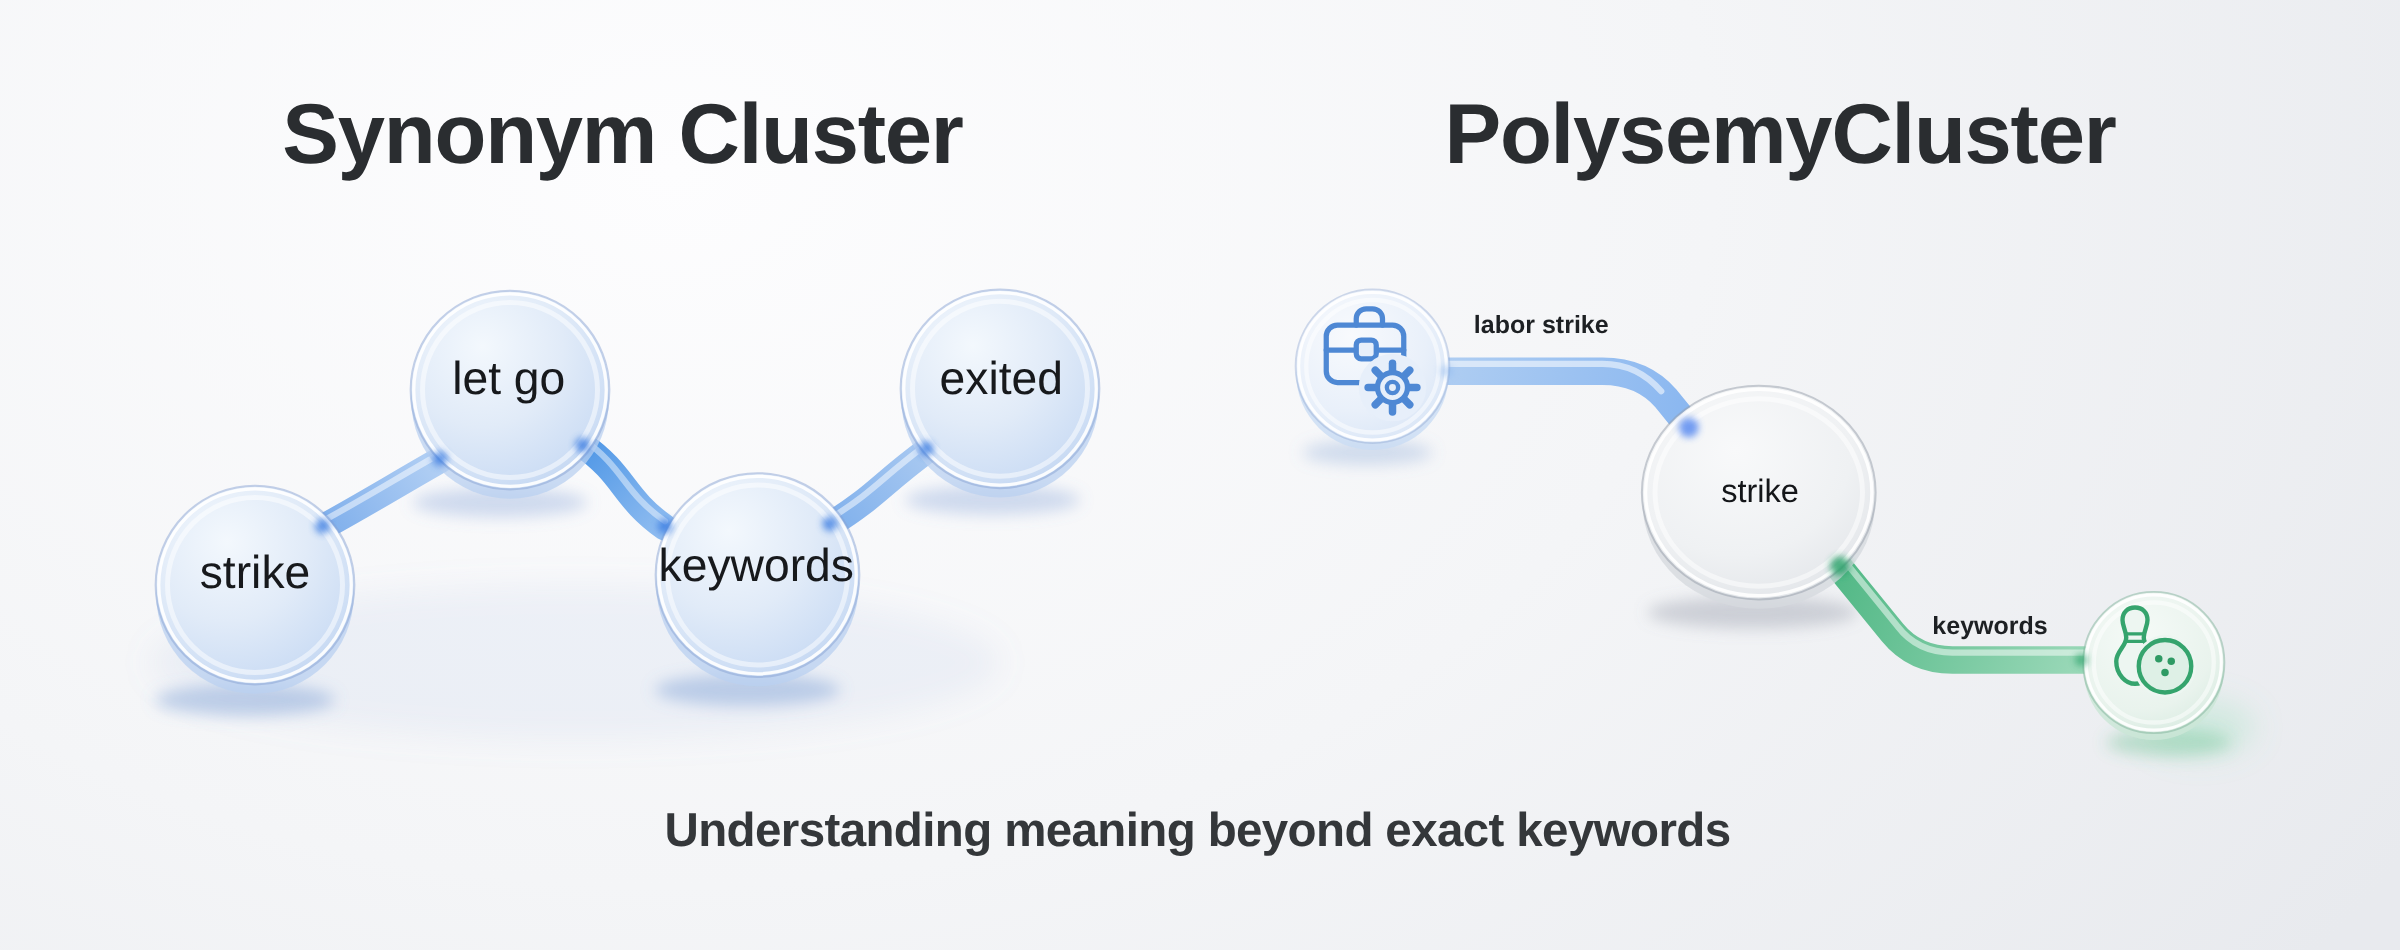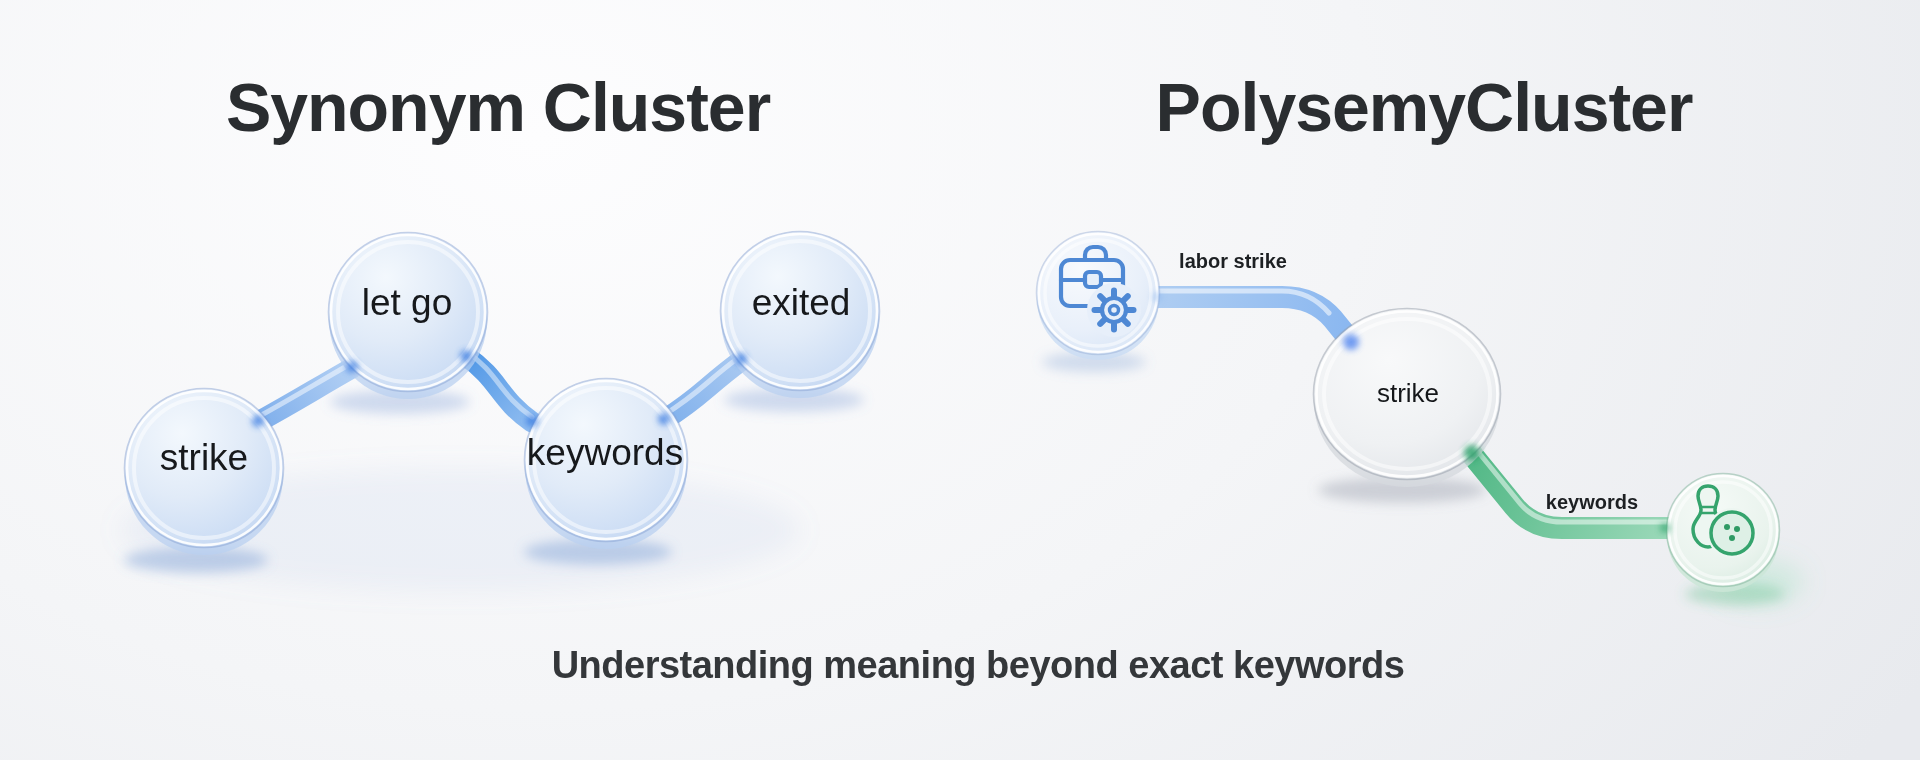--- a/index.html
+++ b/index.html
@@ -7,21 +7,21 @@
     position:relative;width:1920px;height:760px;overflow:hidden;
     background:radial-gradient(ellipse 1600px 1100px at 28% 18%, #fdfdfe 0%, #f4f5f7 52%, #e8eaee 100%);
     font-family:"Liberation Sans", sans-serif;
   }
   #scene{position:absolute;left:0;top:0;}
   .txt{position:absolute;transform:translate(-50%,-50%);white-space:nowrap;pointer-events:none;}
   .title{font-size:68px;font-weight:700;letter-spacing:-1px;color:#2a2d30;}
   .node-label{font-size:37px;font-weight:400;color:#17191c;}
   .strike-label{font-size:26px;font-weight:400;color:#141619;}
   .sense-label{font-size:20px;font-weight:700;color:#1d2023;}
-  .caption{font-size:38px;font-weight:700;letter-spacing:-0.5px;color:#34373a;margin-left:20px;}
+  .caption{font-size:38px;font-weight:700;letter-spacing:-0.5px;color:#34373a;}
 </style>
 </head>
 <body>
 
 <div id="canvas">
 
   <svg id="scene" width="1920" height="760" viewBox="0 0 1920 760">
     <defs>
       <radialGradient id="gBlue" cx="0.36" cy="0.28" r="0.9">
         <stop offset="0" stop-color="#f3f8fd"></stop>

